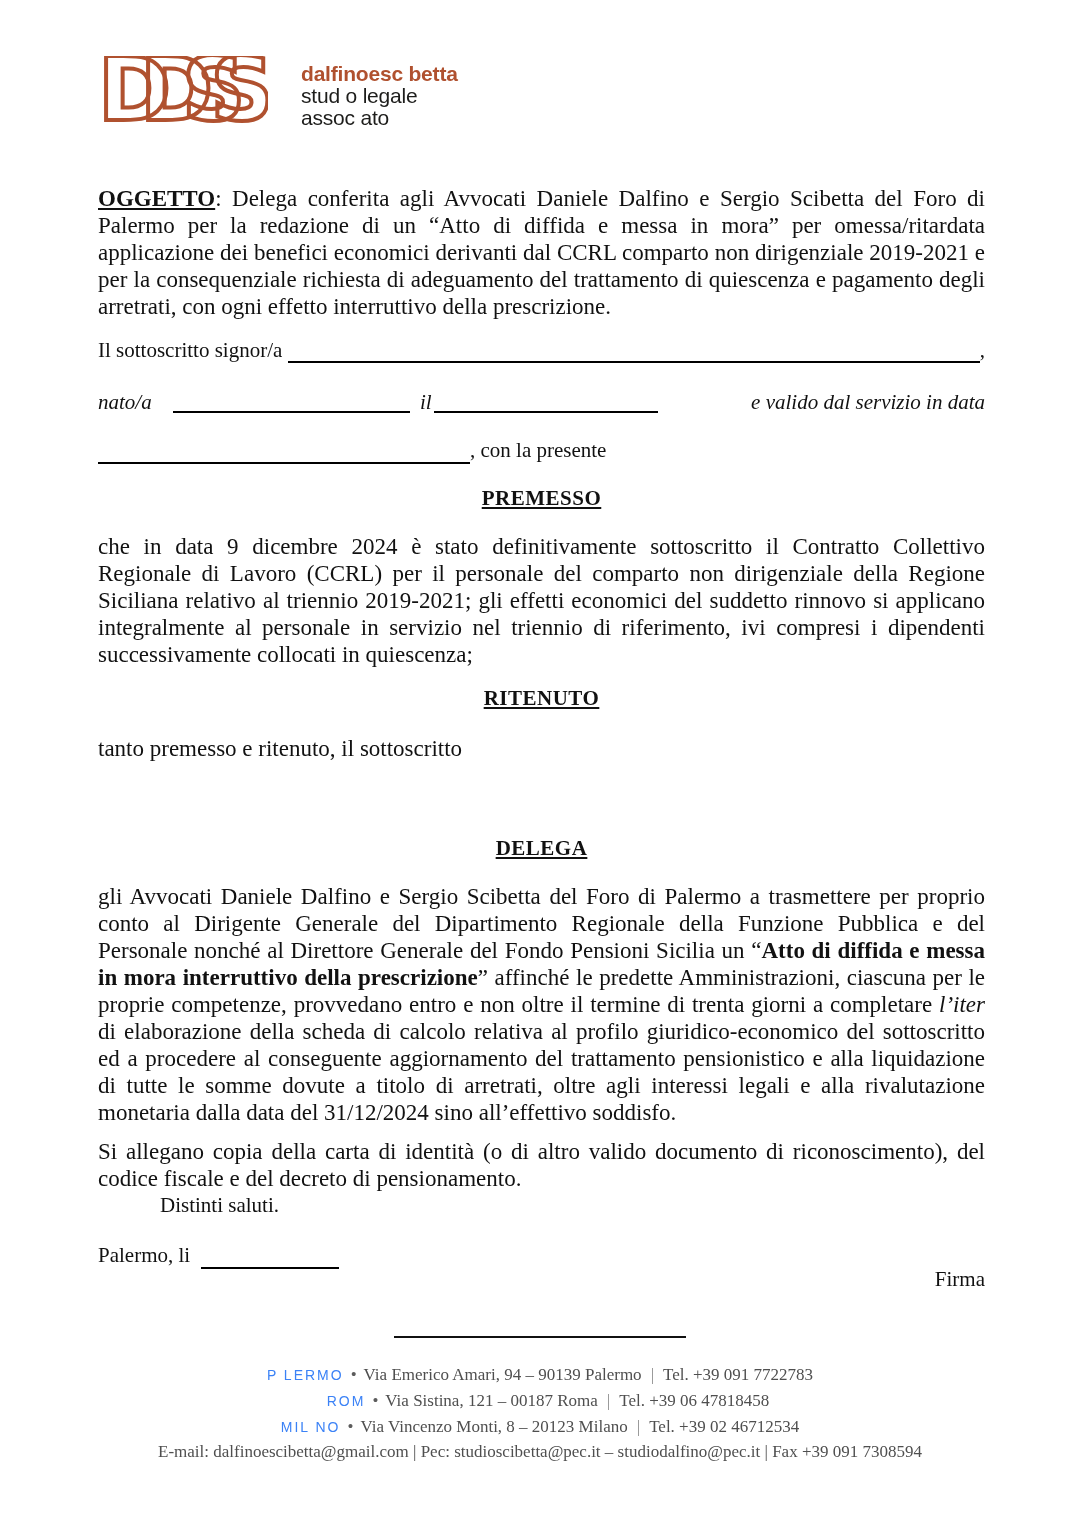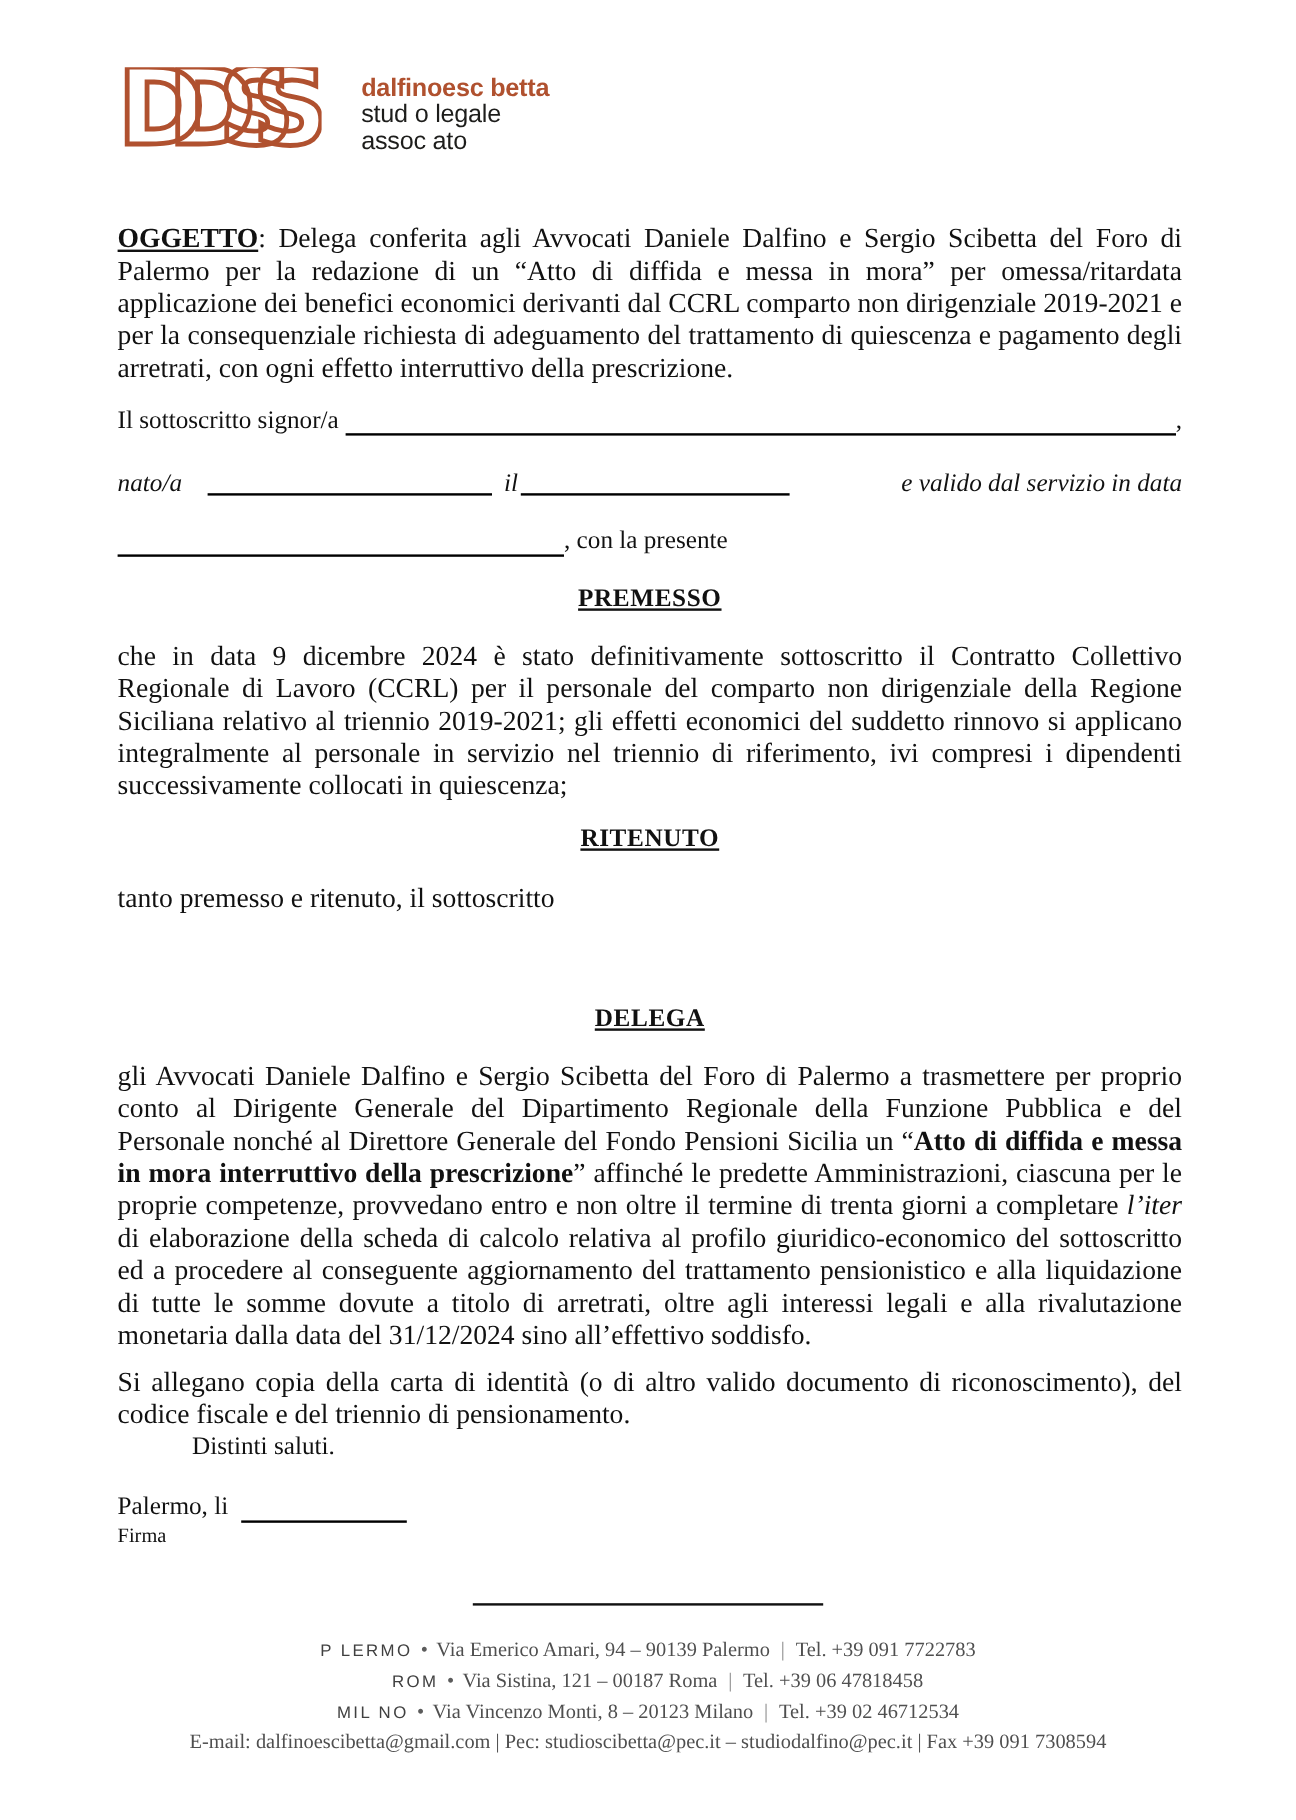--- a/index.html
+++ b/index.html
@@ -50,32 +50,32 @@
     position: absolute;
     height: 24px; top: 0;
     border-bottom: 2px solid #000;
   }
   .flexline { display: flex; align-items: center; }
   .flexline .grow { flex: 1 1 auto; margin-left: 6px; }
 
   .rel { position: relative; height: 27px; }
 
   .indent { padding-left: 62px; }
-  .center-row { left: 98px; width: 887px; text-align: left; font-size: 17px; line-height: 27px; }
+  .center-row { left: 98px; width: 887px; text-align: right; font-size: 21px; line-height: 27px; }
 
   .sig-line { left: 394px; top: 1336px; width: 292px; border-top: 2px solid #111; height: 0; }
 
   
   .footer-line {
     left: 0; width: 1080px; text-align: center;
     font-size: 17px; line-height: 26px; color: #4f4f4f;
   }
   .footer-city {
     font-family: "Liberation Sans", "DejaVu Sans", sans-serif;
-    font-size: 14px; letter-spacing: 2px; color: #404040;
+    font-size: 14px; letter-spacing: 2px; color: #3b82f6;
   }
   .footer-bullet { padding: 0 7px; color: #5c5c5c; }
   .footer-pipe { padding: 0 9px; color: #8a8a8a; }
   .footer-contact {
     left: 0; width: 1080px; text-align: center;
     font-size: 17px; line-height: 24px; color: #4f4f4f;
   }
 </style>
 </head>
 <body>
@@ -128,21 +128,21 @@
 </div>
 
 <div class="abs heading-row" style="top:835px;">
   <span>DELEGA</span>
 </div>
 <div class="abs doc-par" style="top:883px;">
   <span>gli Avvocati Daniele Dalfino e Sergio Scibetta del Foro di Palermo a trasmettere per proprio conto al Dirigente Generale del Dipartimento Regionale della Funzione Pubblica e del Personale nonché al Direttore Generale del Fondo Pensioni Sicilia un “</span><span class="b">Atto di diffida e messa in mora interruttivo della prescrizione</span><span>” affinché le predette Amministrazioni, ciascuna per le proprie competenze, provvedano entro e non oltre il termine di trenta giorni a completare </span><span class="i">l’iter</span><span> di elaborazione della scheda di calcolo relativa al profilo giuridico-economico del sottoscritto ed a procedere al conseguente aggiornamento del trattamento pensionistico e alla liquidazione di tutte le somme dovute a titolo di arretrati, oltre agli interessi legali e alla rivalutazione monetaria dalla data del 31/12/2024 sino all’effettivo soddisfo.</span>
 </div>
 
 <div class="abs doc-par" style="top:1138px;">
-  <span>Si allegano copia della carta di identità (o di altro valido documento di riconoscimento), del codice fiscale e del triennio di pensionamento.</span>
+  <span>Si allegano copia della carta di identità (o di altro valido documento di riconoscimento), del codice fiscale e del decreto di pensionamento.</span>
 </div>
 <div class="abs doc-line indent" style="top:1192px;">
   <span>Distinti saluti.</span>
 </div>
 
 <div class="abs doc-line" style="top:1242px;">
   <span>Palermo, li</span>
   <span class="blank" style="width:138px; margin-left:6px;"></span>
 </div>
 

